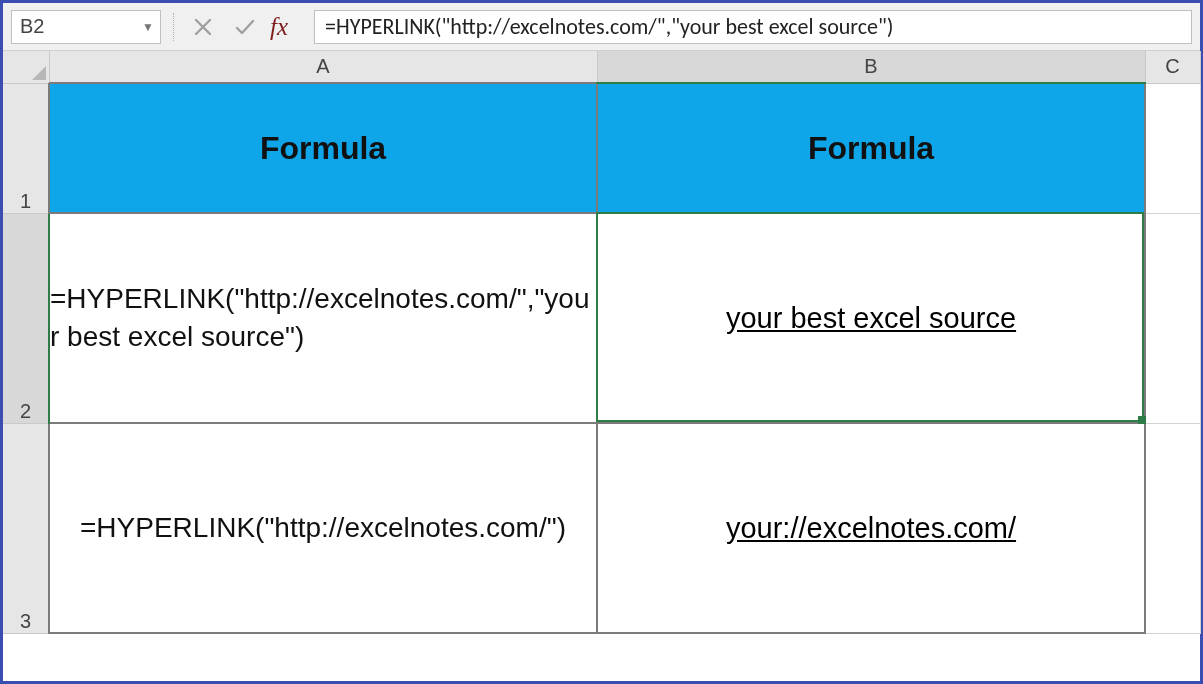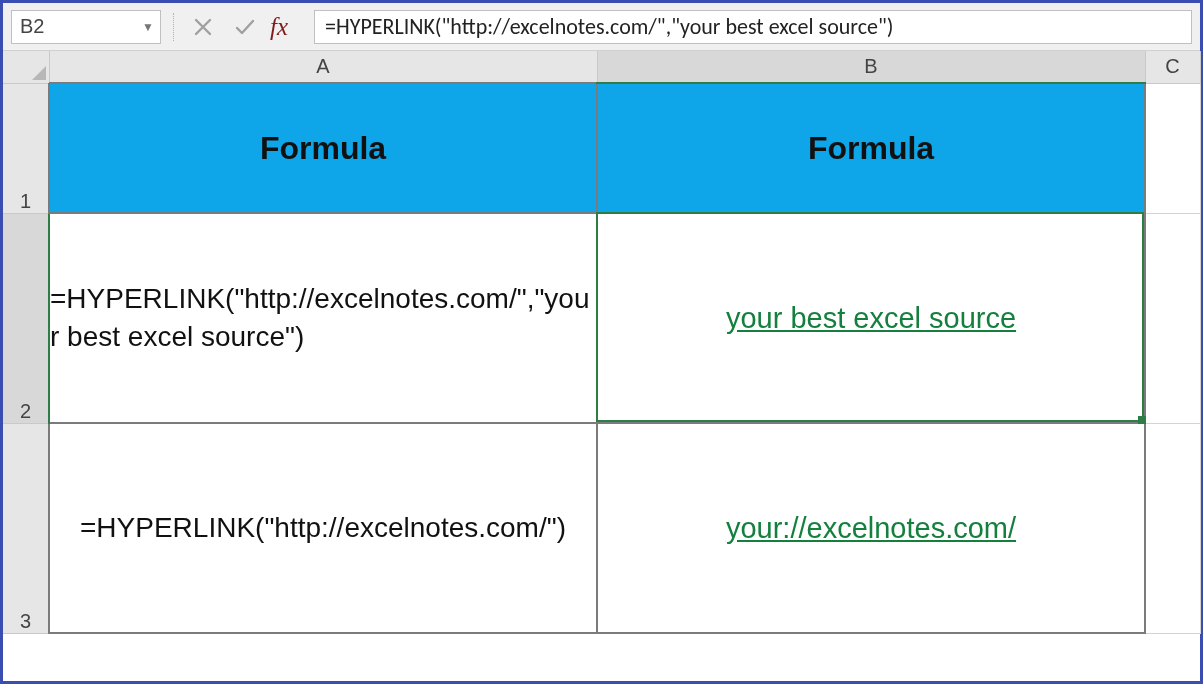--- a/index.html
+++ b/index.html
@@ -167,21 +167,21 @@
   }
   .data-cell {
     background: #fff;
     border: 2px solid #7b7b7b;
     text-align: center;
   }
   .data-cell.left {
     text-align: left;
   }
   .link {
-    color: #15803d;
+    color: #000000;
     text-decoration: underline;
     cursor: pointer;
     font-size: 29px;
   }
   .formula-text {
     font-size: 28px;
     line-height: 1.35;
     word-break: break-word;
   }
 

